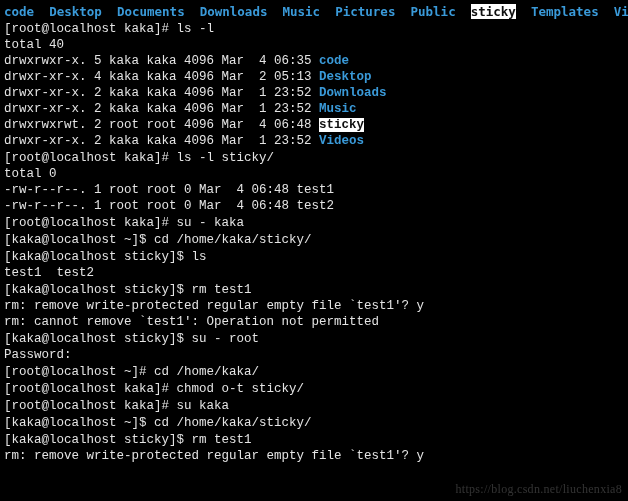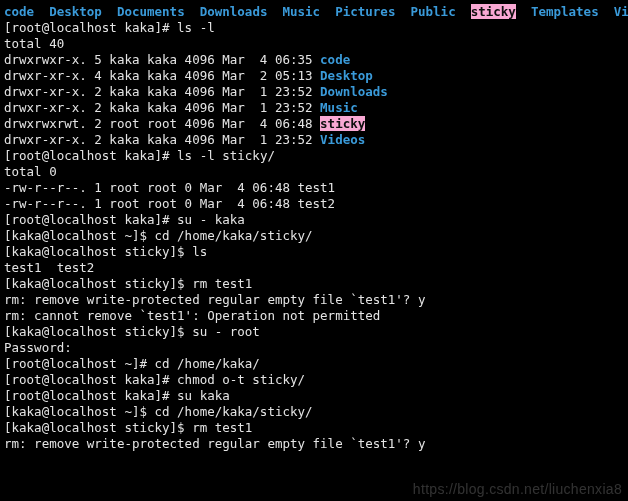--- a/index.html
+++ b/index.html
@@ -9,31 +9,31 @@
     font-family: "DejaVu Sans Mono", "Consolas", monospace;
     font-size: 12.5px;
     line-height: 16px;
     color: #ccc;
     width: 620px;
     height: 493px;
     overflow: hidden;
     position: relative;
   }
   .line { white-space: pre; }
-  .white { color: #e4e4e4; }
+  .white { color: #e4e4e4; font-family: Liberation Mono, monospace; }
   .blue  { color: #3a9ad9; font-weight: bold; }
   .blue-b { color: #3a9ad9; font-weight: bold; }
-  .hl-sticky { background: #f9a8d4; color: #0f0f0f; font-weight: bold; }
+  .hl-sticky { background: #ffffff; color: #0f0f0f; font-weight: bold; }
   .watermark {
     position: absolute;
     right: 6px;
     bottom: 4px;
     color: rgba(200,200,200,0.25);
-    font-family: Liberation Sans, sans-serif;
-    font-size: 14px;
+    font-family: Liberation Serif, serif;
+    font-size: 12px;
     letter-spacing: 0.3px;
     pointer-events: none;
   }
 </style>
 </head>
 <body>
 
 <div class="line"><span class="blue">code</span>  <span class="blue">Desktop</span>  <span class="blue">Documents</span>  <span class="blue">Downloads</span>  <span class="blue">Music</span>  <span class="blue">Pictures</span>  <span class="blue">Public</span>  <span class="hl-sticky">sticky</span>  <span class="blue">Templates</span>  <span class="blue">Videos</span></div>
 
 <div class="line"><span class="white">[root@localhost kaka]# </span><span class="white">ls -l</span></div>

